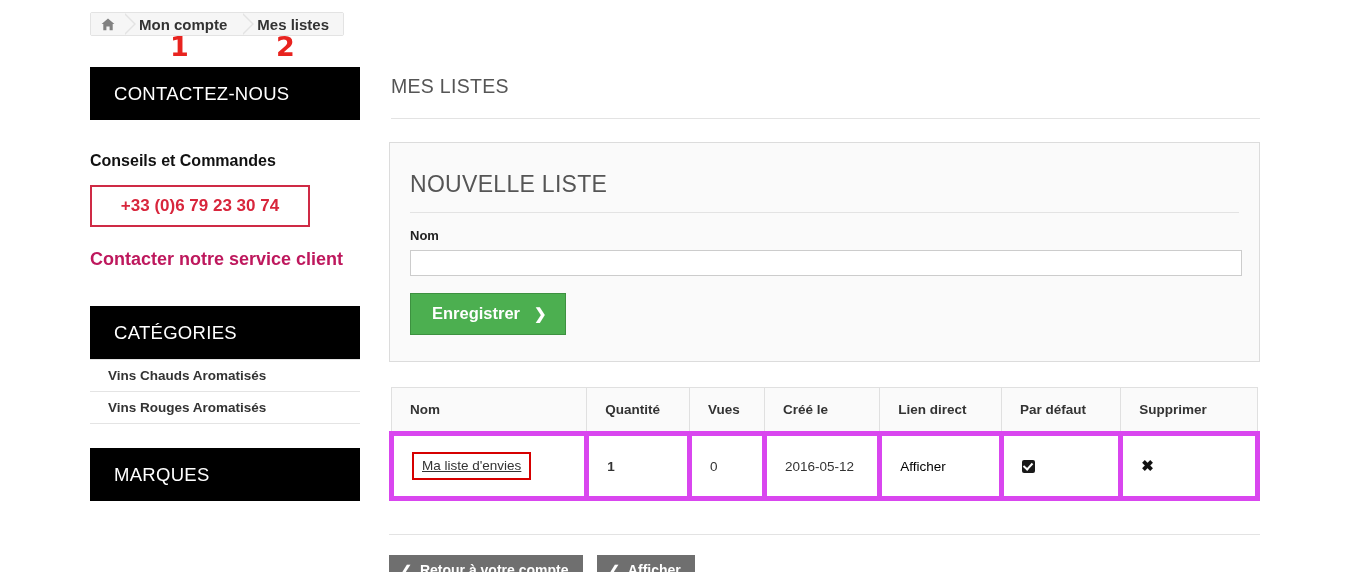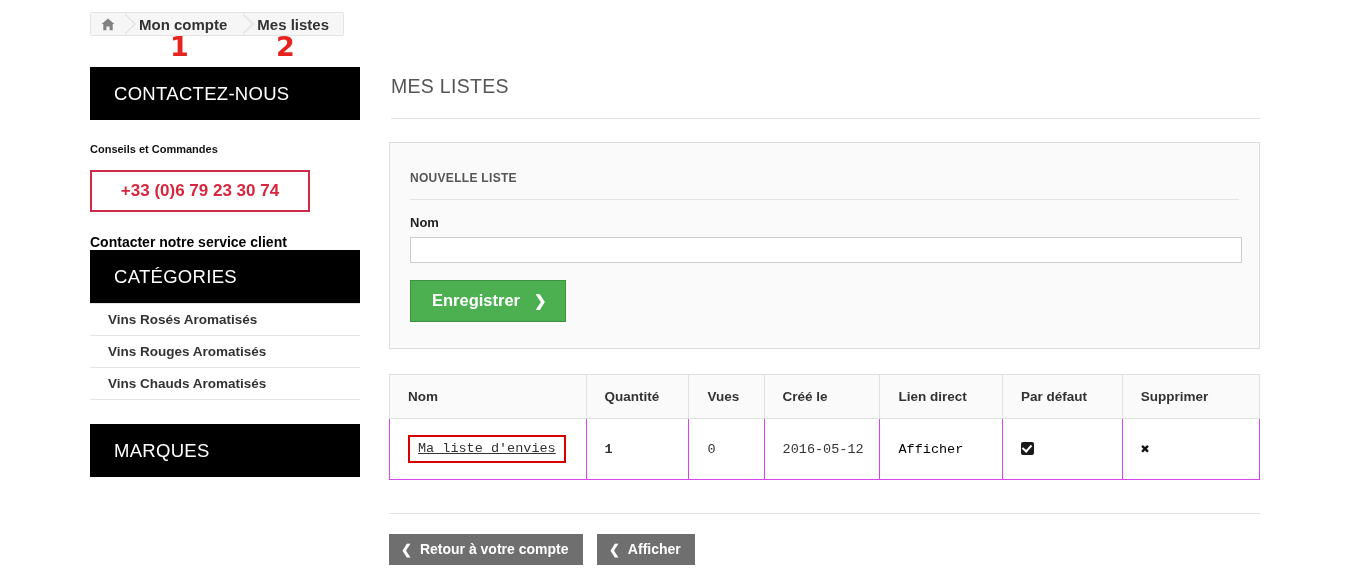--- a/index.html
+++ b/index.html
@@ -95,45 +95,45 @@
     background: #000000;
     color: #ffffff;
     font-size: 18.5px;
     letter-spacing: 0.3px;
     padding: 16px 24px 15px 24px;
     margin: 0;
     font-weight: normal;
   }
   .contact-body { padding: 0; }
   .contact-lead {
-    font-size: 11px;
+    font-size: 16px;
     font-weight: bold;
     color: #111;
-    margin: 23px 0 0 0;
+    margin: 32px 0 0 0;
   }
   #phone-box {
     border: 2px solid #cf2a45;
     color: #d8263c;
     font-size: 17px;
     font-weight: bold;
     text-align: center;
     padding: 9px 6px;
     margin: 15px 0 1px 0;
     width: 220px;
     background: #fff;
   }
   .contact-link {
     display: block;
-    font-size: 14px;
-    font-weight: bold;
-    color: #000000;
+    font-size: 18px;
+    font-weight: bold;
+    color: #be185d;
     text-decoration: none;
     margin: 22px 0 0 0;
   }
-  #categories-block { }
+  #categories-block { margin-top: 36px; }
   .cat-list {
     list-style: none;
     margin: 0;
     padding: 0;
   }
   .cat-list li { border-bottom: 1px solid #e4e4e4; }
   .cat-list li:first-child { border-top: 1px solid #e4e4e4; }
   .cat-list a {
     display: block;
     padding: 8px 10px 8px 18px;
@@ -162,23 +162,23 @@
   }
 
   
   #new-list-panel {
     border: 1px solid #dcdcdc;
     background: #fafafa;
     margin-top: 23px;
     padding: 18px 20px 26px 20px;
   }
   #new-list-heading {
-    font-size: 12px;
+    font-size: 23px;
     color: #555555;
-    font-weight: bold;
+    font-weight: normal;
     letter-spacing: 0.3px;
     margin: 10px 0 0 0;
     padding: 0 0 14px 0;
     border-bottom: 1px solid #e3e3e3;
   }
   .field-label {
     display: block;
     font-size: 13px;
     font-weight: bold;
     color: #222;
@@ -224,26 +224,25 @@
   #lists-table th {
     background: #fafafa;
     border: 1px solid #e0e0e0;
     text-align: left;
     font-size: 13.5px;
     font-weight: bold;
     color: #333;
     padding: 14px 0 14px 18px;
   }
   #lists-table td {
-    border: 1px solid #d946ef;
+    border: 5px solid #d946ef;
     font-size: 13.5px;
     color: #333;
     padding: 16px 0 16px 18px;
     vertical-align: middle;
-    font-family: Liberation Mono, monospace;
   }
   #lists-table td.qty { font-weight: bold; }
   .name-boxed {
     display: inline-block;
     border: 2px solid #d60000;
     padding: 4px 8px 5px 8px;
     font-size: 13.5px;
     color: #333;
     background: #fff;
   }
@@ -332,27 +331,24 @@
       <p class="contact-lead">Conseils et Commandes</p>
       <div id="phone-box">+33 (0)6 79 23 30 74</div>
       <a class="contact-link" href="#">Contacter notre service client</a>
     </div>
   </section>
 
   <section id="categories-block">
     <h2 class="block-title">CATÉGORIES</h2>
     <ul class="cat-list">
       <li>
-          <a href="#">Vins Rosés Aromatisés</a>
+          <a href="#">Vins Chauds Aromatisés</a>
         </li>
       <li>
           <a href="#">Vins Rouges Aromatisés</a>
-        </li>
-      <li>
-          <a href="#">Vins Chauds Aromatisés</a>
         </li>
     </ul>
   </section>
 
   <section id="marques-block">
     <h2 class="block-title">MARQUES</h2>
   </section>
 
 </aside>
 

